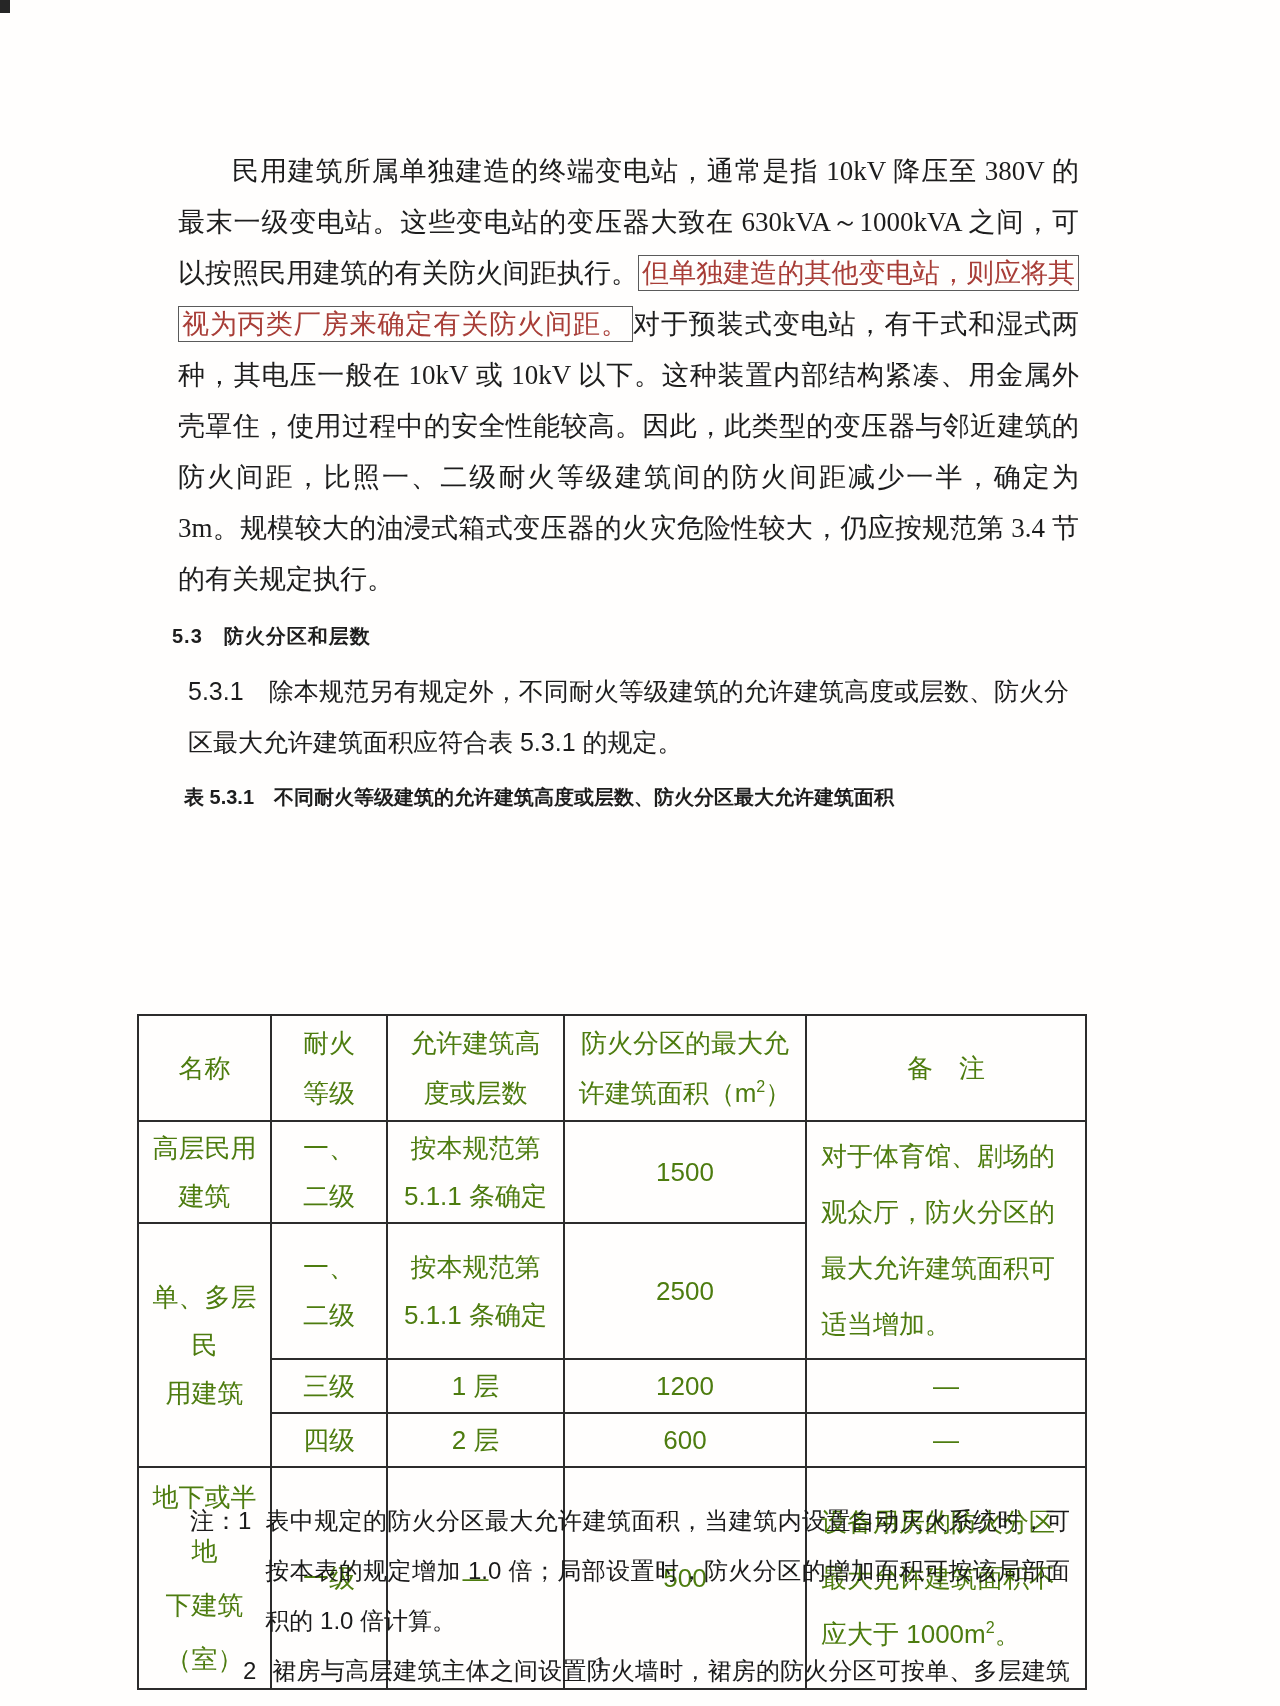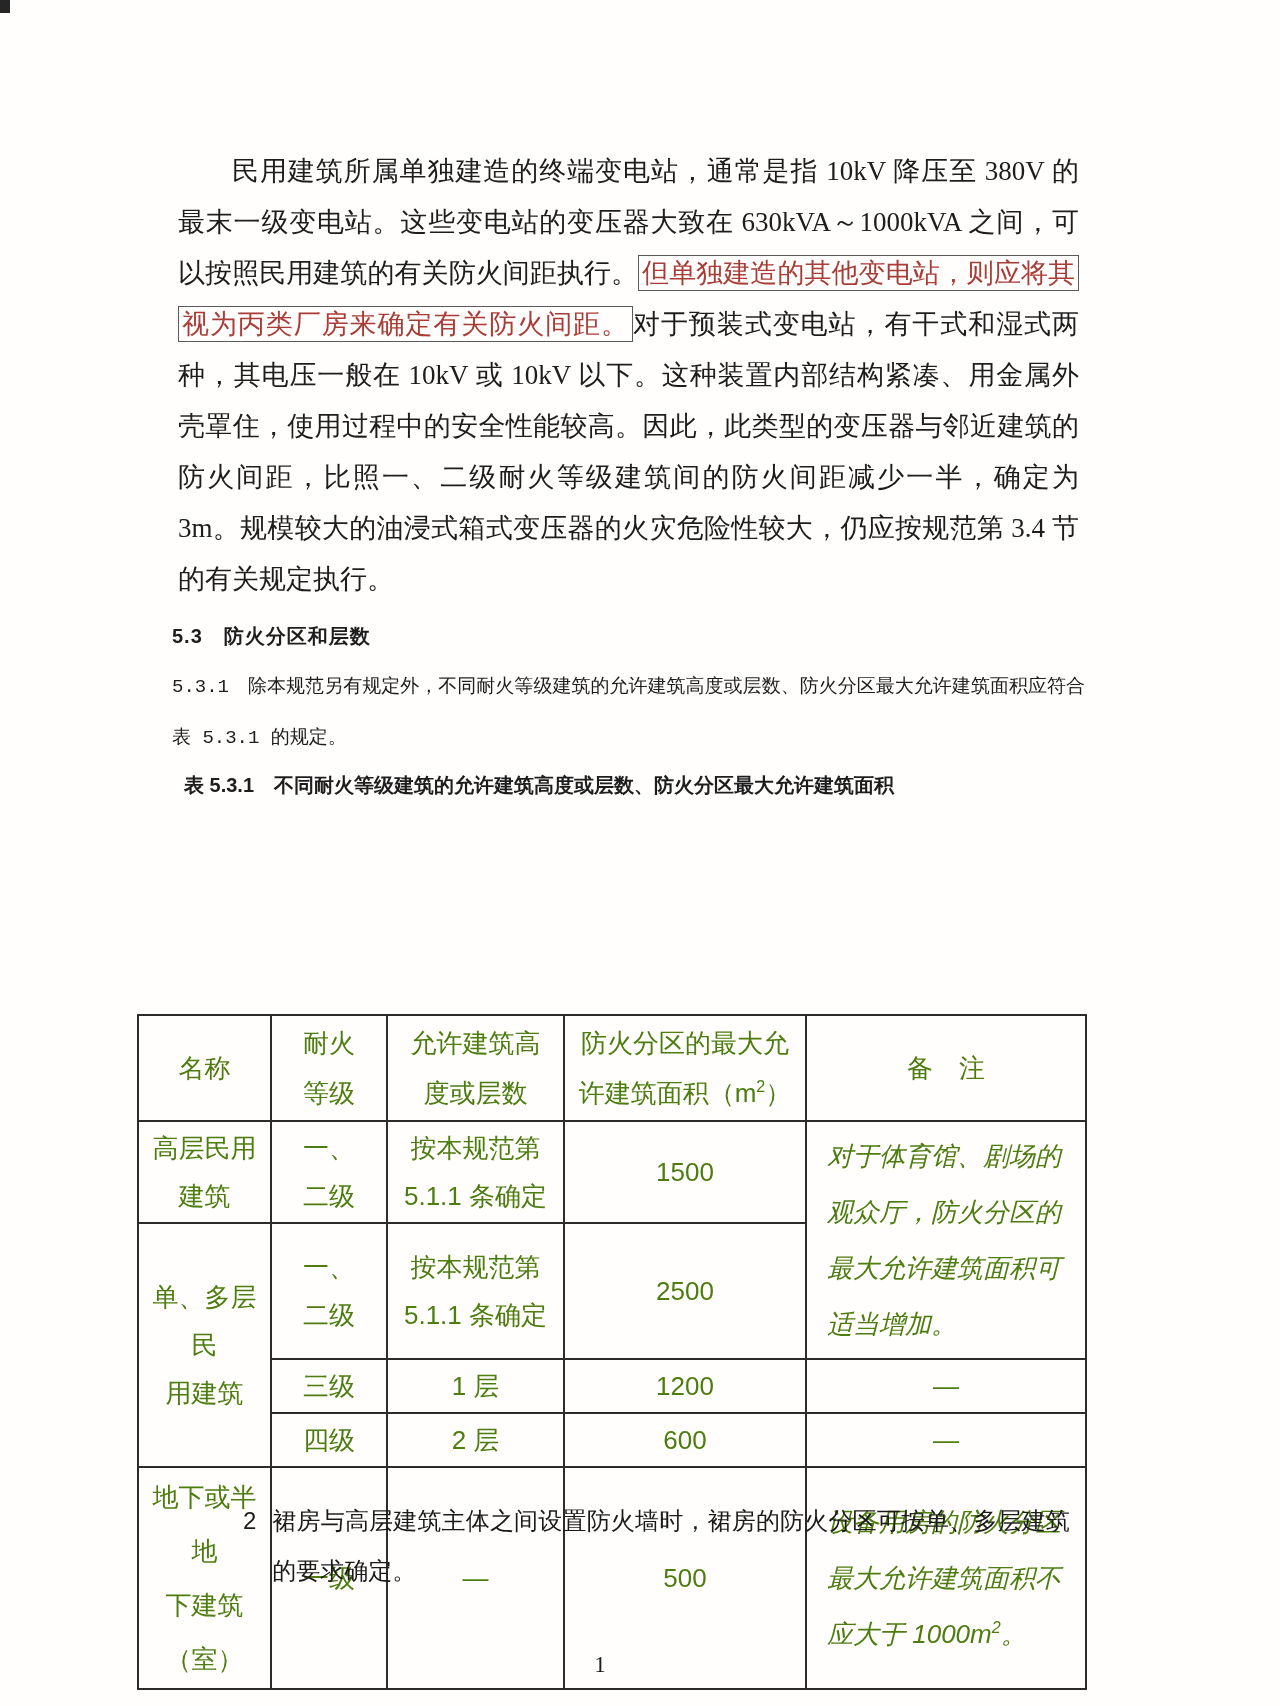--- a/index.html
+++ b/index.html
@@ -34,23 +34,23 @@
     box-decoration-break:clone;
   }
   h2.sec-heading{
     margin:18px 0 12px 0;
     font-family:"Liberation Sans","DejaVu Sans",sans-serif;
     font-size:20px;
     font-weight:bold;
     letter-spacing:1px;
   }
   p.clause{
-    margin:0;
-    font-family:Liberation Mono, monospace;
-    font-size:19px;
+    margin:16px;
+    font-family:Liberation Sans, sans-serif;
+    font-size:25px;
     line-height:51px;
     text-align:justify;
   }
   .tbl-title{
     margin:8px 0 18px 0;
     padding-left:12px;
     font-family:"Liberation Sans","DejaVu Sans",sans-serif;
     font-size:20px;
     font-weight:bold;
   }
@@ -69,23 +69,22 @@
     text-align:center;
     vertical-align:middle;
     font-weight:normal;
     line-height:48px;
     padding:2px 4px;
     box-sizing:border-box;
   }
   table.reg .pl{white-space:pre-line;}
   table.reg td.remark{
     text-align:left;
-    padding:6px 20px;
+    padding:6px 14px;
     line-height:56px;
-    font-style:italic;
   }
   tr.hrow th{height:95px;line-height:50px;}
   tr.r1 td{height:88px;}
   tr.r2 td{height:98px;}
   tr.r3 td{height:52px;border-radius:14px;}
   tr.r4 td{height:52px;border-radius:24px;}
   tr.r5 td{height:96px;line-height:54px;}
   sup{font-size:0.62em;vertical-align:super;line-height:0;}
   .notes{
     position:absolute;
@@ -186,20 +185,24 @@
 下建筑（室）</td>
       <td>一级</td>
       <td>—</td>
       <td>500</td>
       <td class="remark"><span>设备用房的防火分区最大允许建筑面积不应大于 1000m</span><sup>2</sup><span>。</span></td>
     </tr>
   </tbody>
     </table>
 
   <div class="notes">
+    <div class="note-row note1">
+      <span class="note-num">注：1</span>
+      <span class="note-body">表中规定的防火分区最大允许建筑面积，当建筑内设置自动灭火系统时，可按本表的规定增加 1.0 倍；局部设置时，防火分区的增加面积可按该局部面积的 1.0 倍计算。</span>
+    </div>
     <div class="note-row note2">
       <span class="note-num">2</span>
       <span class="note-body">裙房与高层建筑主体之间设置防火墙时，裙房的防火分区可按单、多层建筑的要求确定。</span>
     </div>
   </div>
 
   <div class="pageno">1</div>
 
 </div>
 

